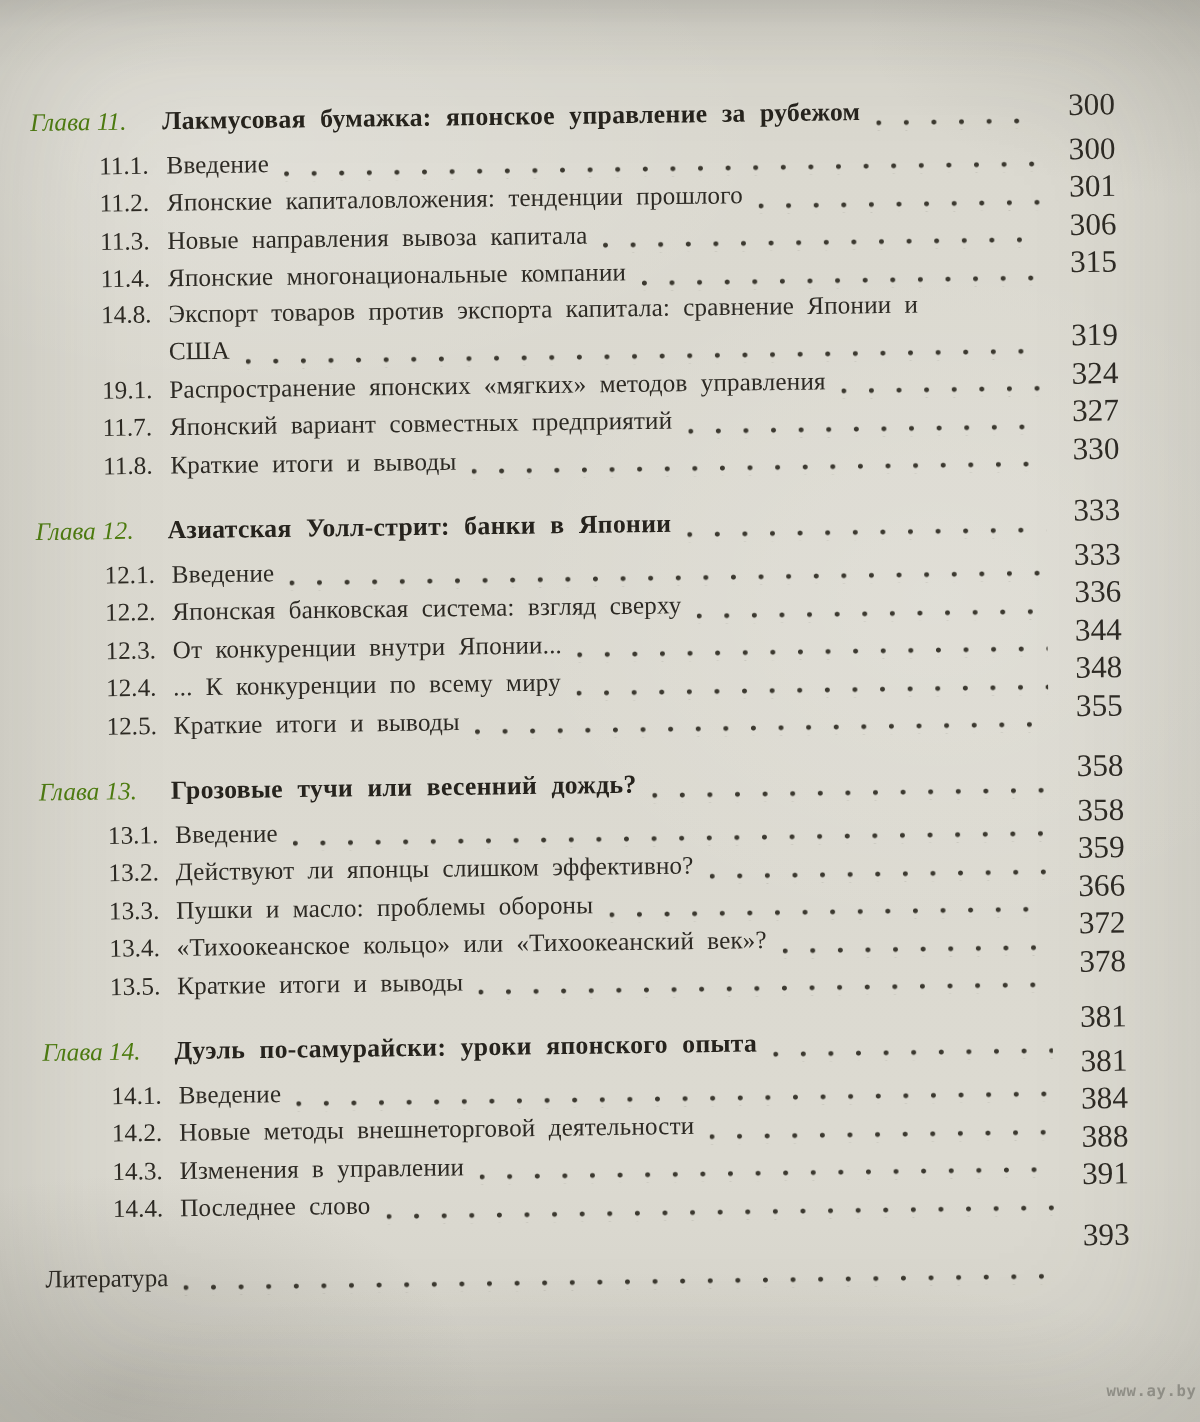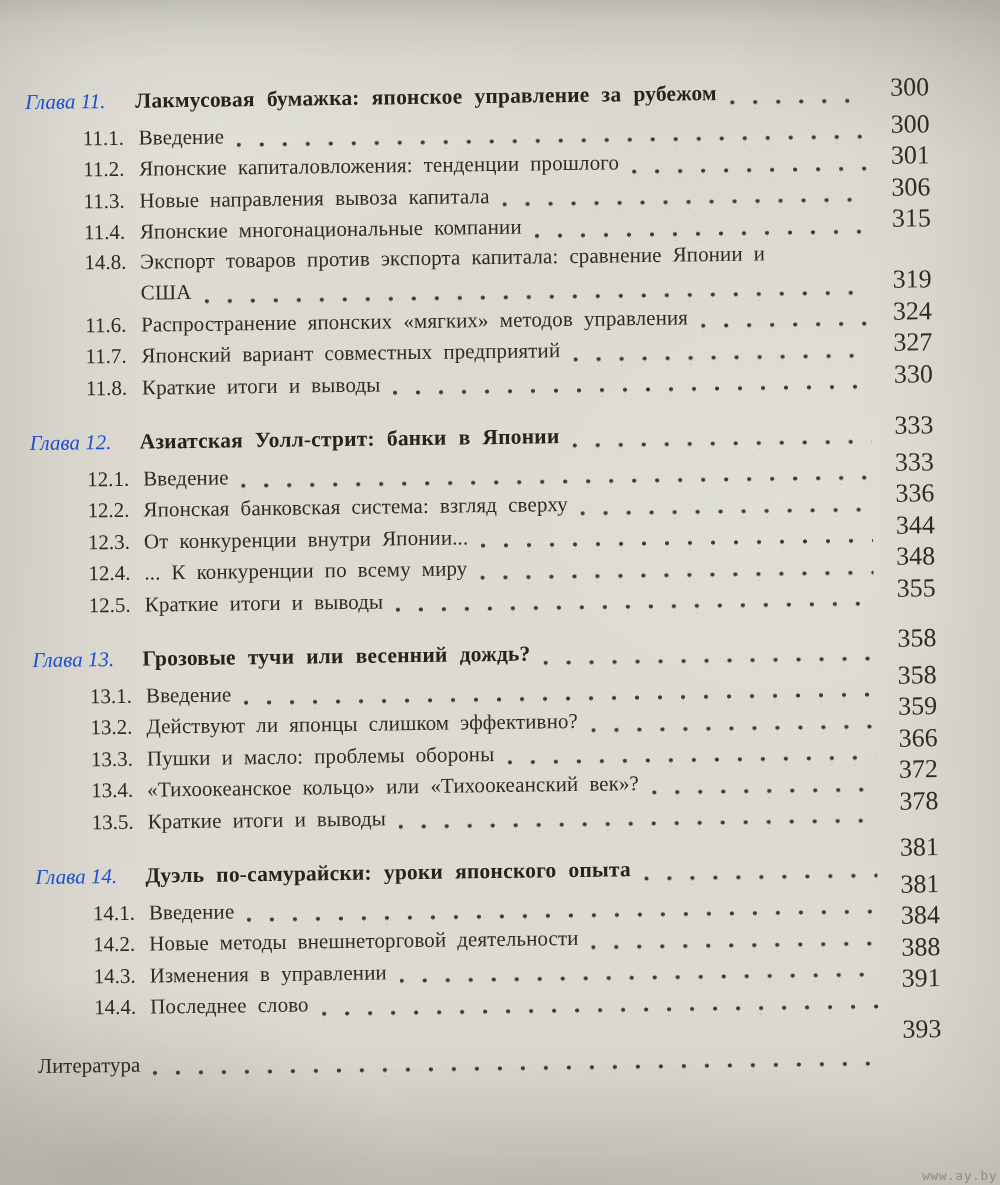--- a/index.html
+++ b/index.html
@@ -26,21 +26,21 @@
     transform: rotate(-0.75deg);
     transform-origin: 0 100%;
   }
   .row {
     display: flex; align-items: baseline;
     line-height: 29.5px; white-space: nowrap;
   }
   .chapter { margin-top: 23px; }
   .chapter:first-child { margin-top: 0; }
   .chapter .head { margin-bottom: 5px; }
-  .ch-label { flex: none; width: 110px; font-style: italic; font-size: 21px; color: #1d4ed8; }
+  .ch-label { flex: none; width: 110px; font-style: italic; font-size: 21px; color: #4d7c0f; }
   .ch-title { font-weight: bold; font-size: 21.5px; letter-spacing: 0.2px; word-spacing: 0.30em; color: #26231d; }
   .item { padding-left: 57px; }
   .cont { padding-left: 113px; }
   .num { flex: none; width: 56px; }
   .txt { word-spacing: 0.27em; letter-spacing: 0.1px; }
   .leader {
     flex: 1 1 auto; min-width: 18px; align-self: flex-end;
     height: 9px; margin: 0 10px 0 13px;
     background-image: radial-gradient(circle at 2px 2.5px, #3c3930 1.65px, rgba(60,57,48,0) 2.4px);
     background-size: 23px 9px; background-repeat: repeat-x;
@@ -48,23 +48,23 @@
   .page { flex: none; width: 52px; text-align: right; font-size: 26px; }
   
   .chapter:nth-child(1) .page { transform: translateY(-2px); }
   .chapter:nth-child(2) .page { transform: translateY(-5px); }
   .chapter:nth-child(3) .page { transform: translateY(-9px); }
   .chapter:nth-child(4) .page { transform: translateY(-17px); }
   .lit-row { margin-top: 26px; }
   .lit-row .page { transform: translateY(-24px); }
   .lit-label { word-spacing: 0.25em; text-align: right; }
   .watermark {
-    position: absolute; right: 3px; bottom: 2px;
+    position: absolute; right: 3px; bottom: 18px;
     font-family: "DejaVu Sans Mono", monospace;
-    font-size: 13px; color: #8f8e86; letter-spacing: 0.5px;
+    font-size: 13px; color: #8f8e86; letter-spacing: 0.5px; font-weight: bold;
   }
 </style>
 </head>
 <body>
 
 <div class="photo">
   <div class="toc">
       <div class="chapter">
         <div class="row head">
           <span class="ch-label">Глава 11.</span>
@@ -99,21 +99,21 @@
         <div class="row item">
           <span class="num">14.8.</span>
           <span class="txt">Экспорт товаров против экспорта капитала: сравнение Японии и</span>
         </div>
         <div class="row cont">
           <span class="txt">США</span>
           <span class="leader"></span>
           <span class="page">319</span>
         </div>
         <div class="row item">
-          <span class="num">11.6.</span>
+          <span class="num">19.1.</span>
           <span class="txt">Распространение японских «мягких» методов управления</span>
           <span class="leader"></span>
           <span class="page">324</span>
         </div>
         <div class="row item">
           <span class="num">11.7.</span>
           <span class="txt">Японский вариант совместных предприятий</span>
           <span class="leader"></span>
           <span class="page">327</span>
         </div>

